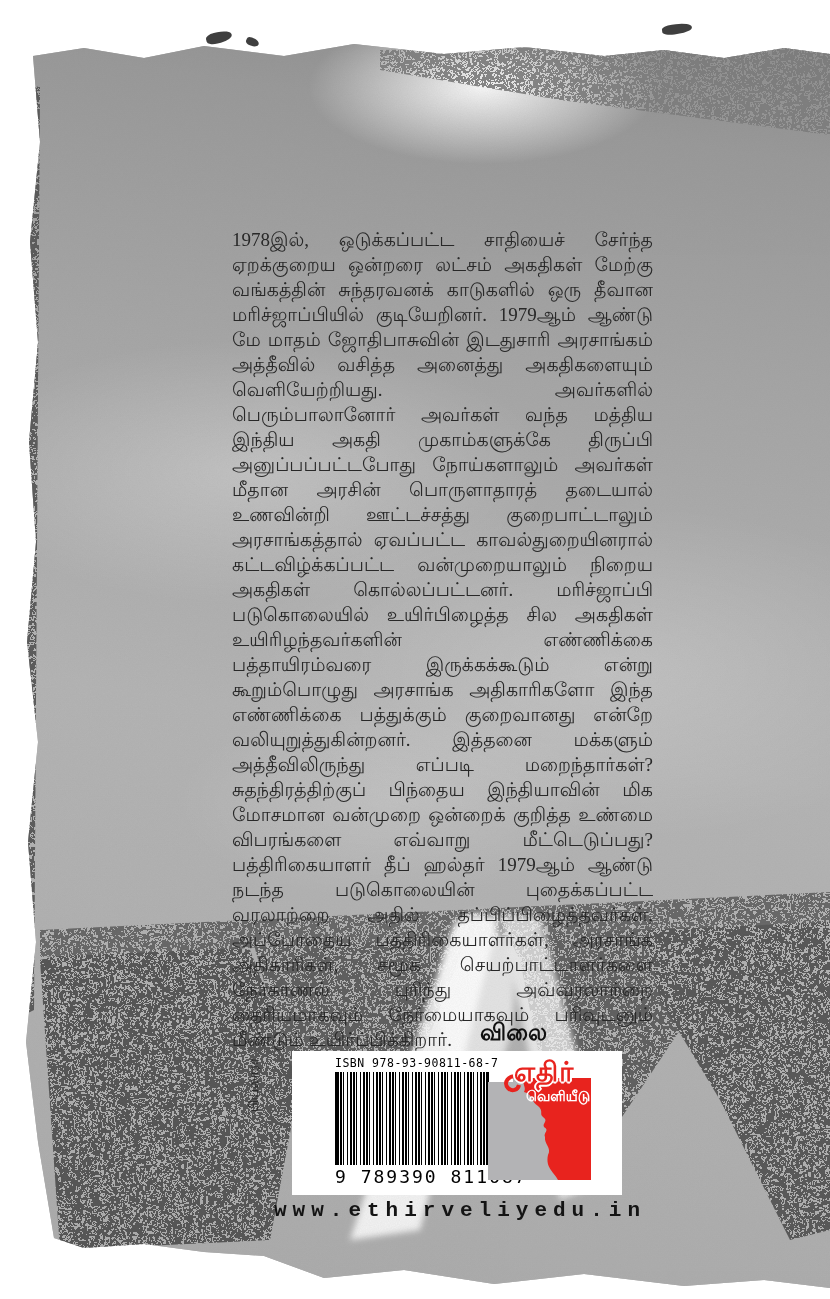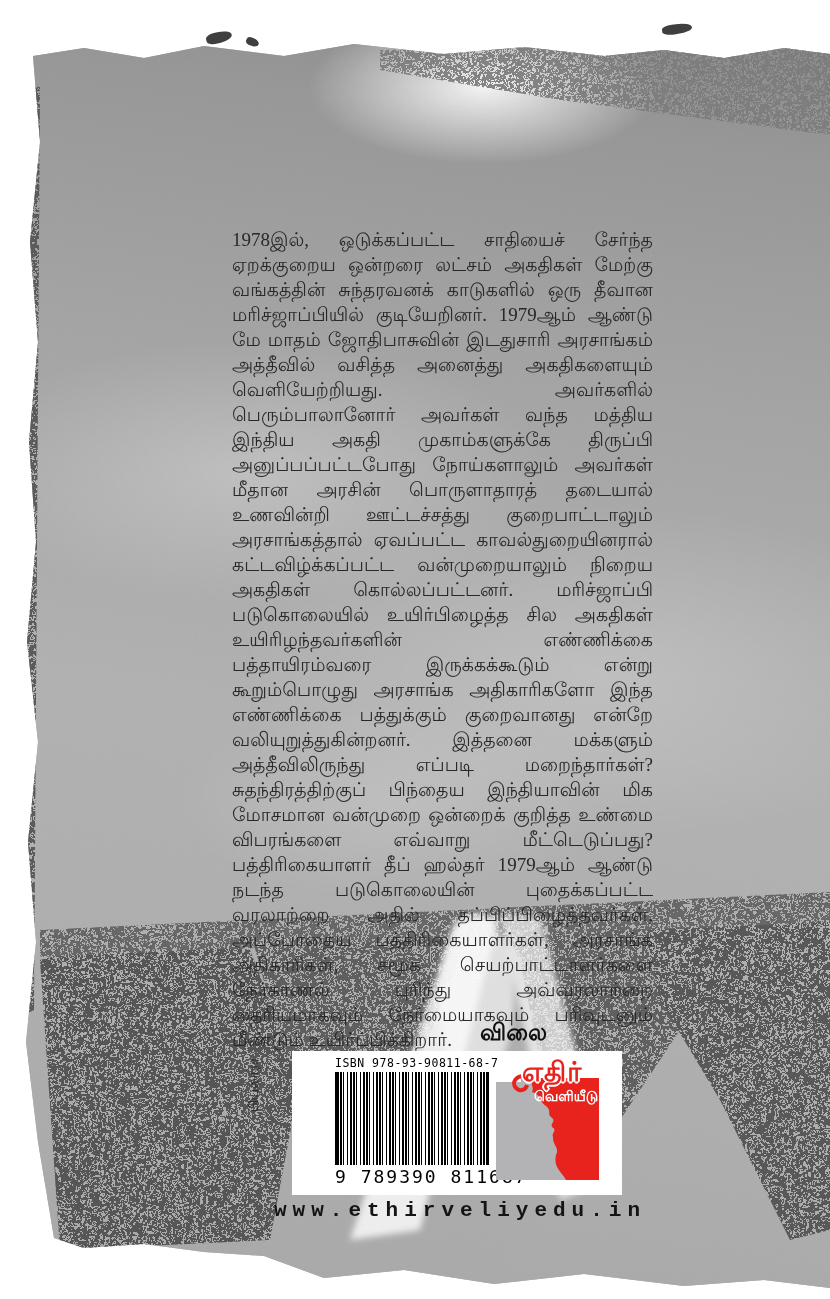--- a/index.html
+++ b/index.html
@@ -59,21 +59,21 @@
         font-size:11.5px;letter-spacing:.5px;color:#000;text-align:center;white-space:nowrap;}
   .bars{margin-top:2px;height:93px;
         background:repeating-linear-gradient(90deg,
           #000 0 2px,#fff 2px 3px,#000 3px 5px,#fff 5px 6px,
           #000 6px 7px,#fff 7px 10px,#000 10px 11px,#fff 11px 13px);
         border-left:2px solid #000;border-right:2px solid #000;}
   .digits{margin-top:1px;font-family:"DejaVu Sans Mono","Liberation Mono",monospace;
           font-size:18px;letter-spacing:2px;color:#000;text-align:center;white-space:nowrap;}
 
   
-  .logo{position:absolute;left:16px;top:0;width:330px;height:148px;pointer-events:none;}
+  .logo{position:absolute;left:8px;top:0;width:330px;height:148px;pointer-events:none;}
   .logo-gray{position:absolute;left:188px;top:31px;width:62px;height:98px;background:#b3b3b5;}
   .logo-red{position:absolute;left:213px;top:27px;width:78px;height:102px;background:#e8231e;}
   .logo-red svg{position:absolute;left:0;top:0;}
   .logo-curl{position:absolute;left:203px;top:23px;z-index:2;}
   .logo-t1{position:absolute;left:214px;top:6px;z-index:3;
            font-family:"Liberation Serif","DejaVu Serif",serif;
            font-size:27px;font-weight:bold;color:#e8231e;letter-spacing:1px;
            text-shadow:-2px 0 0 #fff,2px 0 0 #fff,0 -2px 0 #fff,0 2px 0 #fff,
                        -1px -1px 0 #fff,1px 1px 0 #fff,-1px 1px 0 #fff,1px -1px 0 #fff;}
   .logo-t2{position:absolute;left:226px;top:38px;z-index:3;

